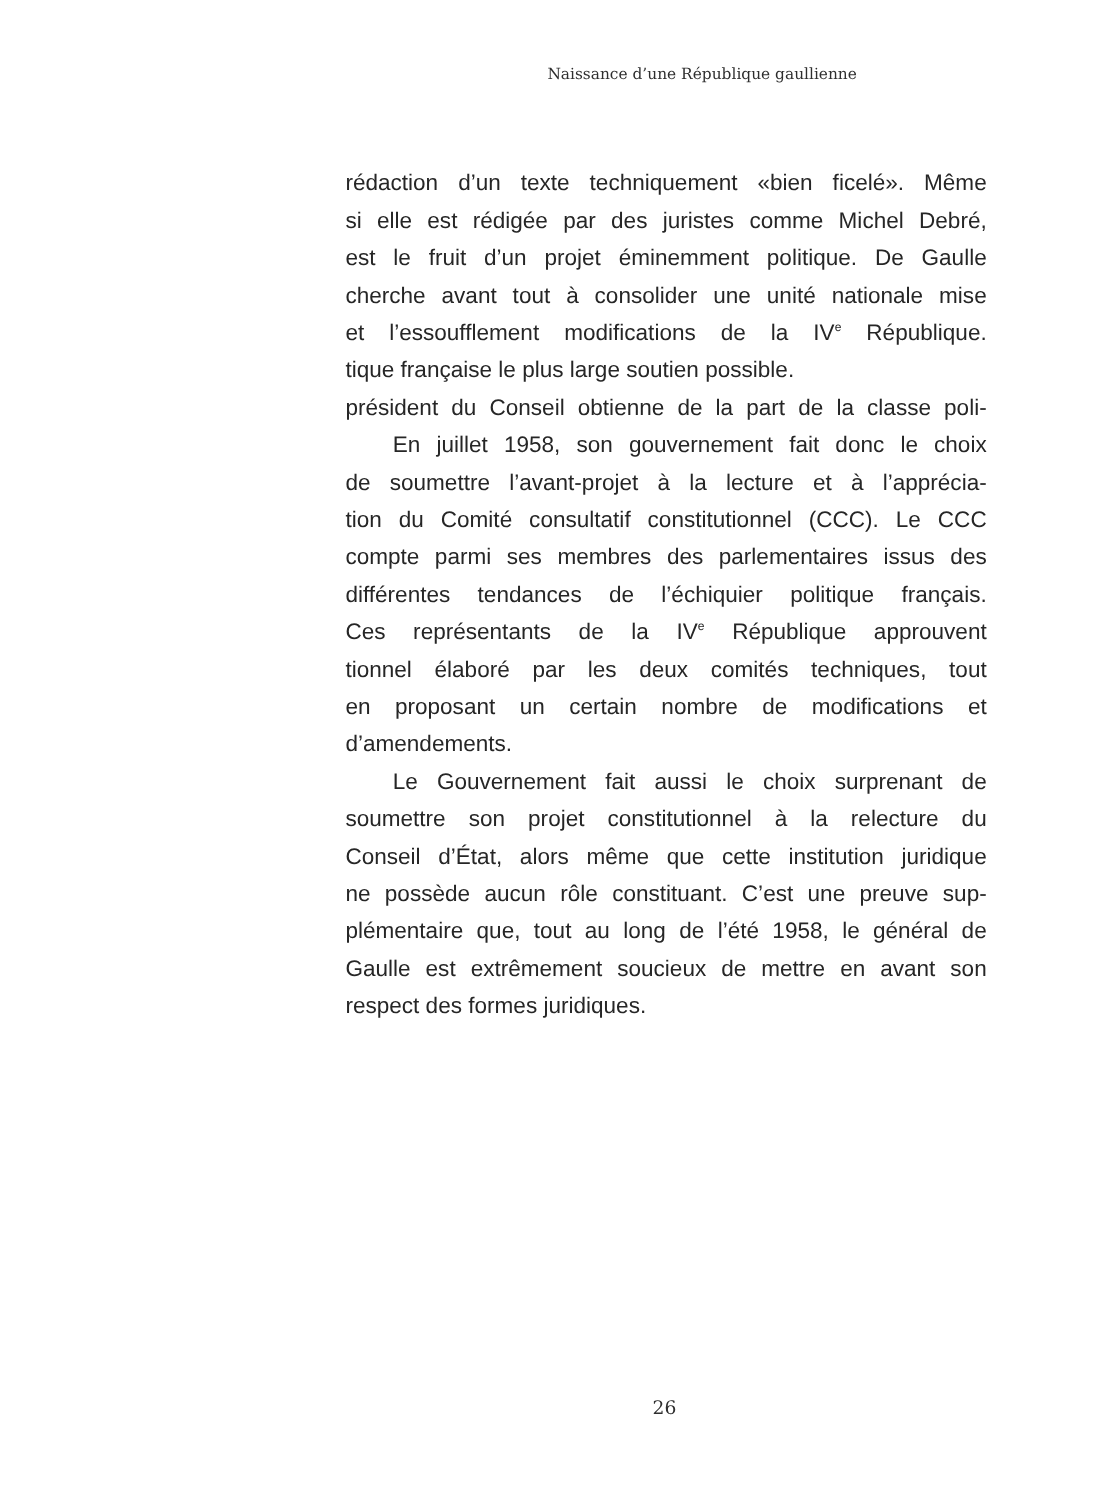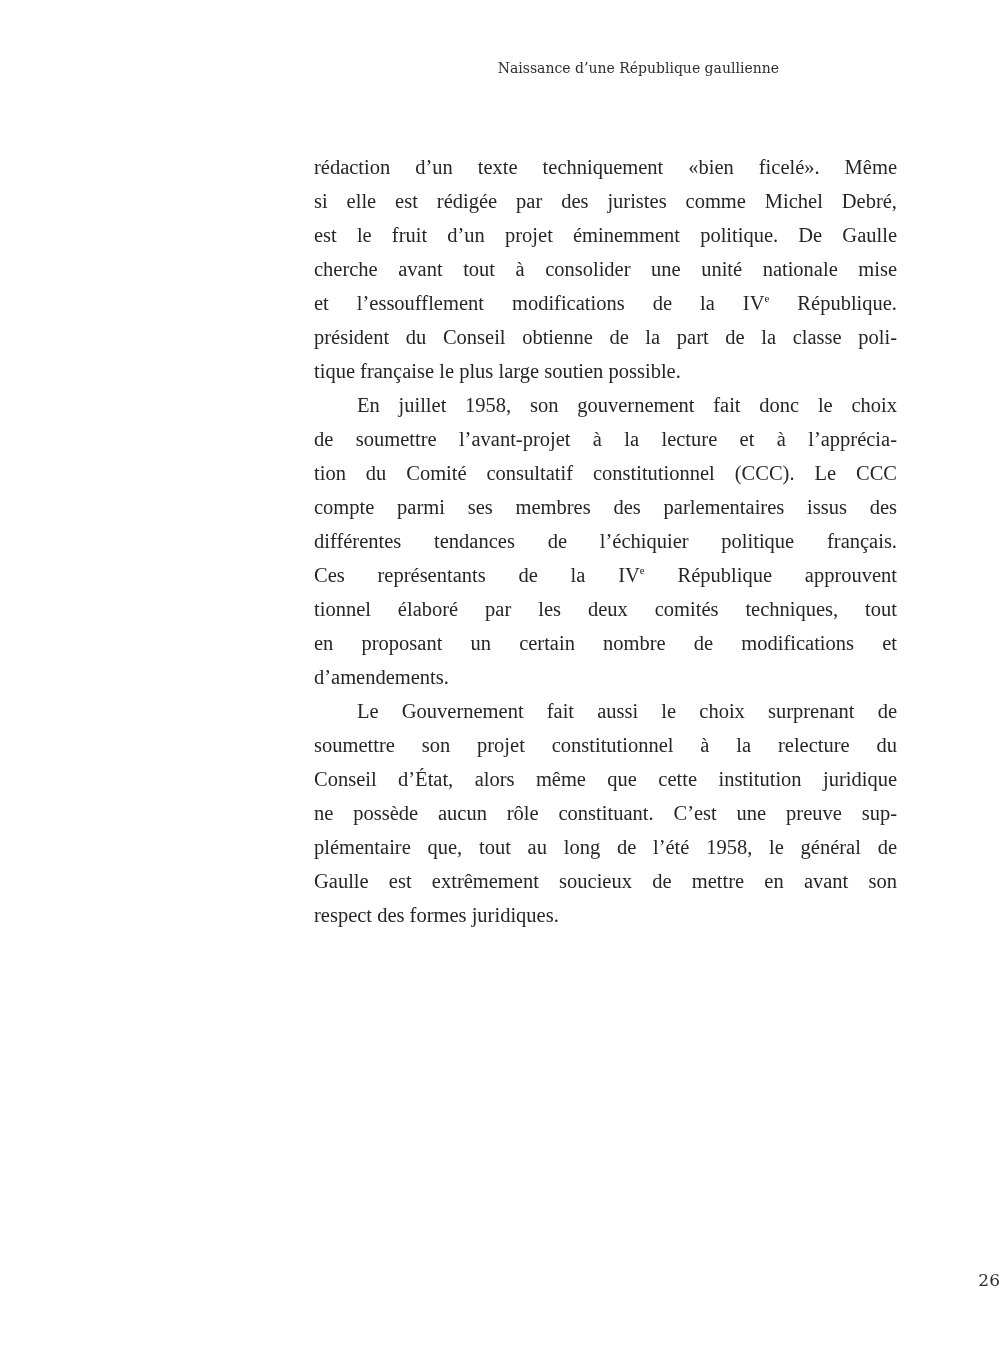--- a/index.html
+++ b/index.html
@@ -4,47 +4,47 @@
   <style>
     html, body { margin: 0; padding: 0; background: #ffffff; }
     body { width: 1000px; height: 1362px; position: relative; overflow: hidden; color: #2a2a2a; }
     .running-head {
       position: absolute; left: 0; width: 1000px; top: 60px;
       text-align: right; box-sizing: border-box; padding-right: 221px;
       font-family: "DejaVu Serif", serif; font-size: 14px; color: #2e2e2e; letter-spacing: 0;
     }
     .body-text {
       position: absolute; left: 314px; top: 150px; width: 583px;
-      font-family: Liberation Serif, serif; font-size: 20.5px; line-height: 34px; color: #262626;
+      font-family: Liberation Sans, sans-serif; font-size: 20.5px; line-height: 34px; color: #262626;
     }
     .line { display: block; white-space: nowrap; text-align: justify; text-align-last: justify; height: 34px; }
     .line.last { text-align-last: left; }
     .line.indent { padding-left: 43px; }
     sup { font-size: 11px; vertical-align: 8px; line-height: 0; }
     .folio {
-      position: absolute; top: 1270px; left: 0; width: 1000px; text-align: right;
+      position: absolute; top: 1270px; left: 0; width: 1000px; text-align: center;
       padding-left: 208px; box-sizing: border-box;
       font-family: "DejaVu Serif", serif; font-size: 17px; color: #2e2e2e;
     }
   </style>
 </head>
 <body>
 
 <div class="running-head">Naissance d’une République gaullienne</div>
 
 <div class="body-text">
 
   <div>
     <span class="line">rédaction d’un texte techniquement «bien ficelé». Même</span>
     <span class="line">si elle est rédigée par des juristes comme Michel Debré,</span>
     <span class="line">est le fruit d’un projet éminemment politique. De Gaulle</span>
     <span class="line">cherche avant tout à consolider une unité nationale mise</span>
     <span class="line"><span>et l’essoufflement modifications de la IV</span><sup>e</sup><span> République.</span></span>
+    <span class="line last">tique française le plus large soutien possible.</span>
     <span class="line">président du Conseil obtienne de la part de la classe poli-</span>
-    <span class="line last">tique française le plus large soutien possible.</span>
   </div>
 
   <div>
     <span class="line indent">En juillet 1958, son gouvernement fait donc le choix</span>
     <span class="line">de soumettre l’avant-projet à la lecture et à l’apprécia-</span>
     <span class="line">tion du Comité consultatif constitutionnel (CCC). Le CCC</span>
     <span class="line">compte parmi ses membres des parlementaires issus des</span>
     <span class="line">différentes tendances de l’échiquier politique français.</span>
     <span class="line"><span>Ces représentants de la IV</span><sup>e</sup><span> République approuvent</span></span>
     <span class="line">tionnel élaboré par les deux comités techniques, tout</span>

